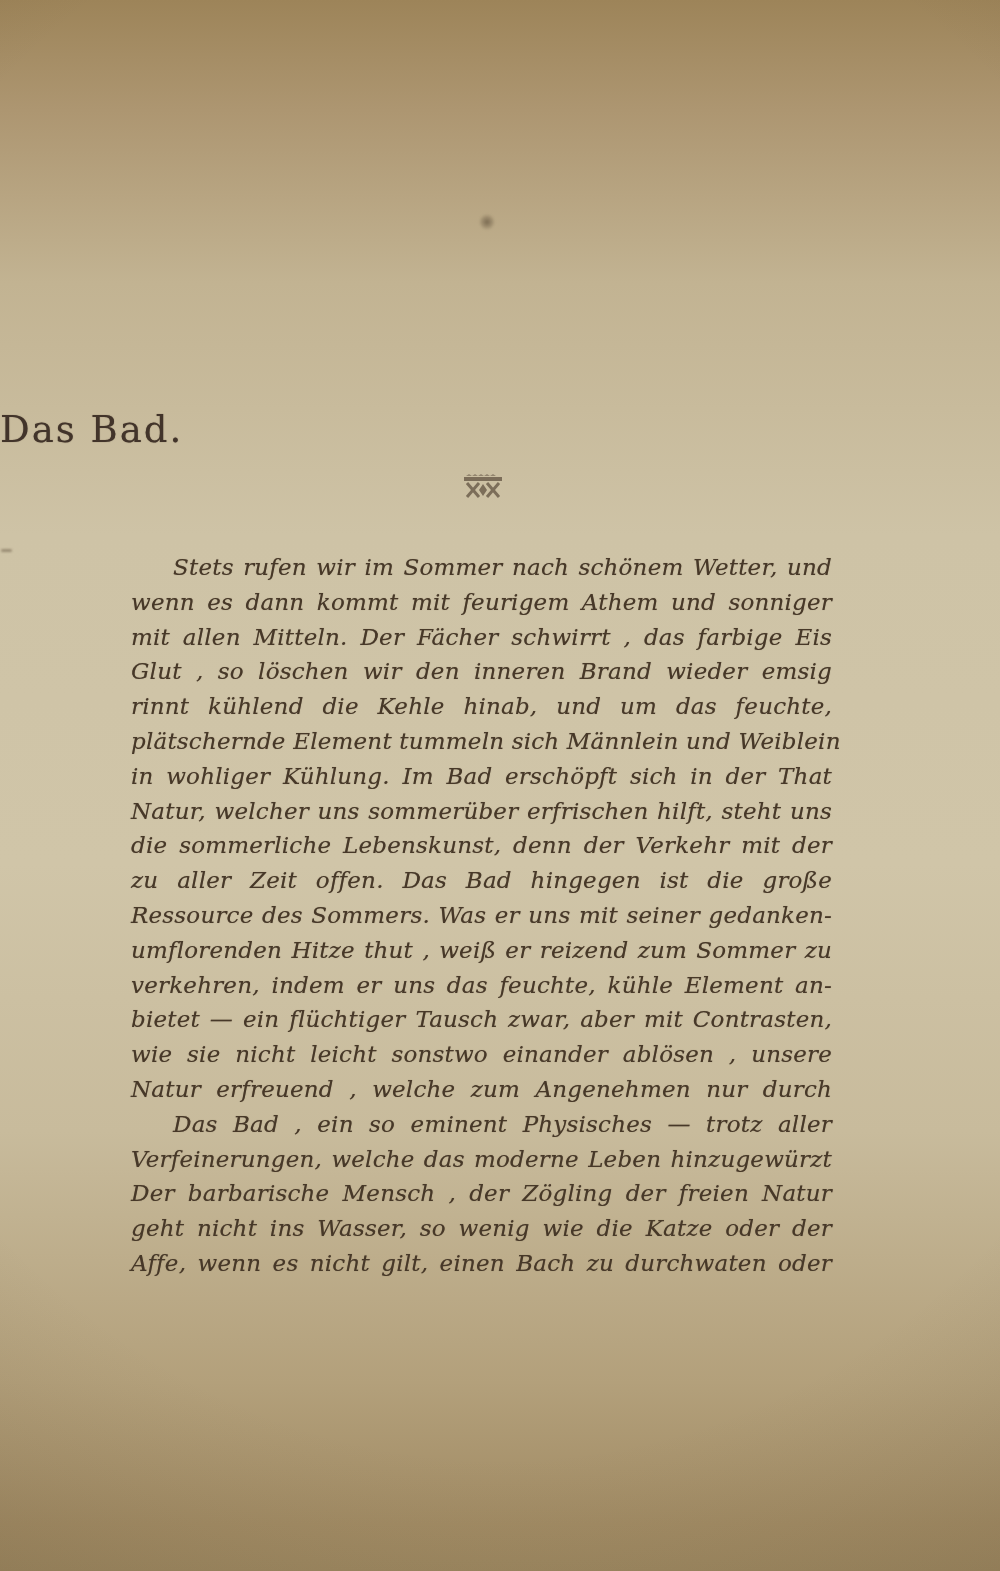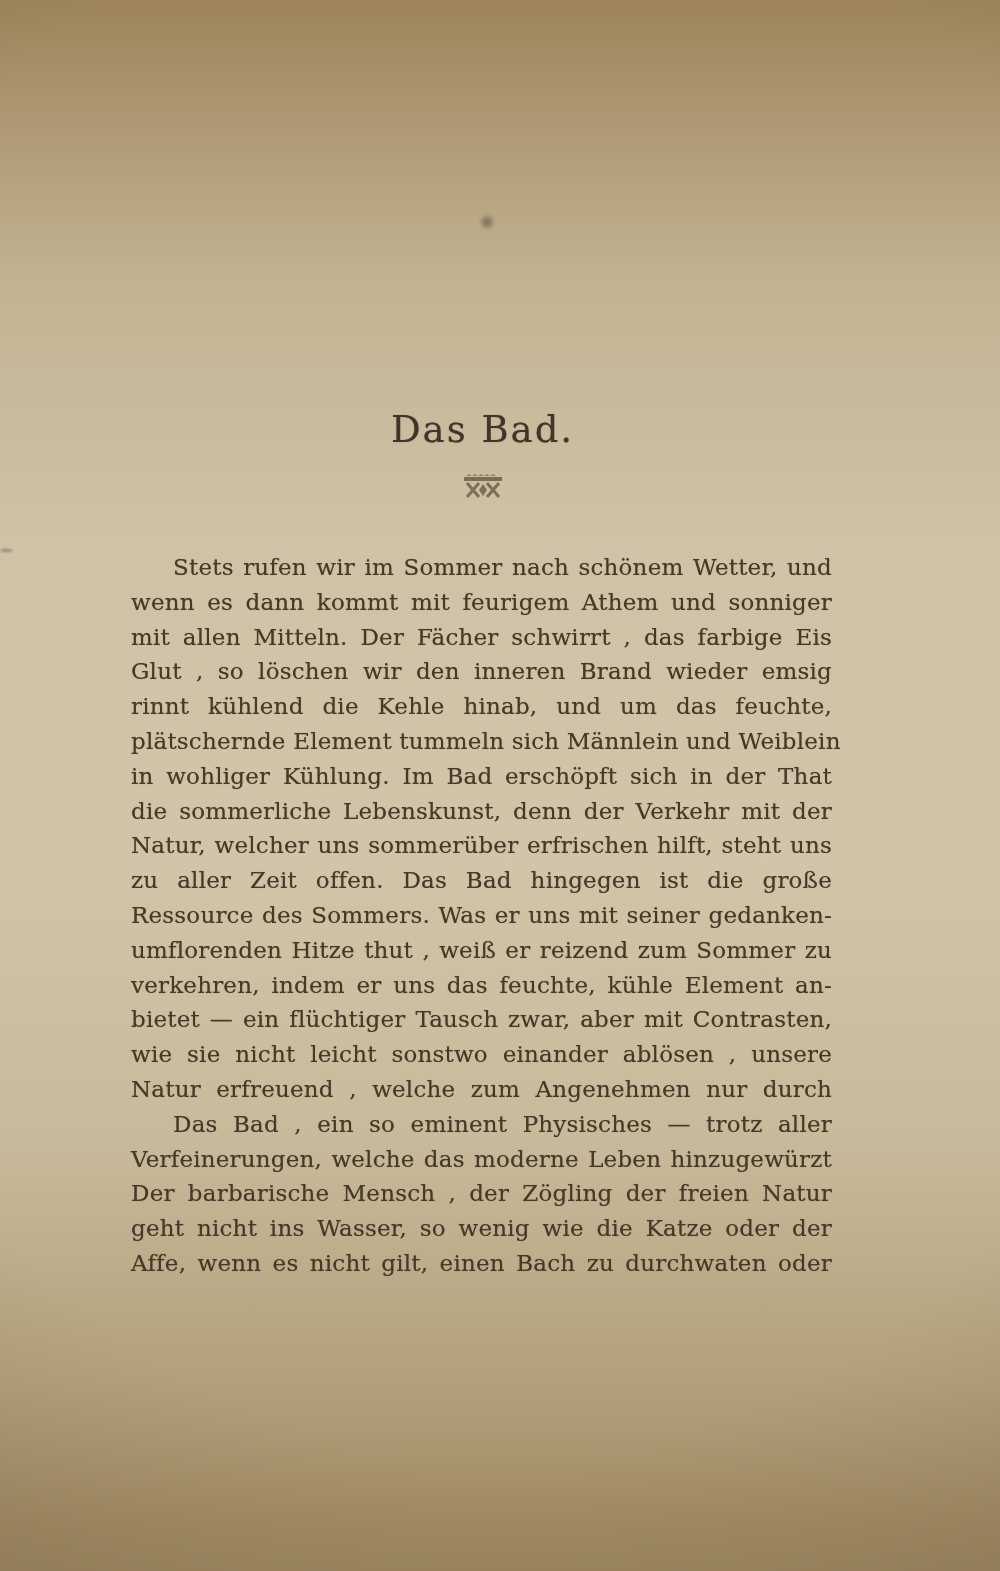--- a/index.html
+++ b/index.html
@@ -23,21 +23,21 @@
         var(--paper-mid) 55%,
         #c8bb9c 72%,
         #b3a07b 88%,
         #a18b64 97%,
         var(--paper-edge-bottom) 100%);
     color:var(--ink);
   }
   .page-title{
     position:absolute;
     top:408px; left:0; width:965px;
-    text-align:center;
+    text-align:left;
     font-size:37px;
     font-weight:normal;
     letter-spacing:2px;
     color:#42342a;
     text-shadow:0 0 1px rgba(62,48,34,0.55);
   }
   .ornament{
     position:absolute;
     top:474px; left:0; width:965px;
     text-align:center;
@@ -50,20 +50,21 @@
     font-size:23px;
     letter-spacing:0.2px;
     color:var(--ink);
     text-shadow:0 0 0.7px rgba(62,48,34,0.5);
   }
   .line{
     line-height:34.8px;
     text-align:justify;
     text-align-last:justify;
     white-space:nowrap;
+    font-style:italic;
   }
   .line.first{ text-indent:42px; }
   .line.para-end{ text-align-last:left; white-space:normal; }
   .ink-smudge{
     position:absolute;
     top:214px; left:479px;
     width:16px; height:16px;
     border-radius:50%;
     background:radial-gradient(circle at 50% 50%, rgba(70,56,40,0.55) 0%, rgba(80,65,45,0.25) 45%, rgba(0,0,0,0) 72%);
     filter:blur(1px);
@@ -101,22 +102,22 @@
 
 <div class="body-text">
   <div>
     <div class="line first">Stets rufen wir im Sommer nach schönem Wetter, und</div>
     <div class="line">wenn es dann kommt mit feurigem Athem und sonniger</div>
     <div class="line">mit allen Mitteln. Der Fächer schwirrt , das farbige Eis</div>
     <div class="line">Glut , so löschen wir den inneren Brand wieder emsig</div>
     <div class="line">rinnt kühlend die Kehle hinab, und um das feuchte,</div>
     <div class="line">plätschernde Element tummeln sich Männlein und Weiblein</div>
     <div class="line">in wohliger Kühlung. Im Bad erschöpft sich in der That</div>
+    <div class="line">Natur, welcher uns sommerüber erfrischen hilft, steht uns</div>
     <div class="line">die sommerliche Lebenskunst, denn der Verkehr mit der</div>
-    <div class="line">Natur, welcher uns sommerüber erfrischen hilft, steht uns</div>
     <div class="line">zu aller Zeit offen. Das Bad hingegen ist die große</div>
     <div class="line">Ressource des Sommers. Was er uns mit seiner gedanken-</div>
     <div class="line">umflorenden Hitze thut , weiß er reizend zum Sommer zu</div>
     <div class="line">verkehren, indem er uns das feuchte, kühle Element an-</div>
     <div class="line">bietet — ein flüchtiger Tausch zwar, aber mit Contrasten,</div>
     <div class="line">wie sie nicht leicht sonstwo einander ablösen , unsere</div>
     <div class="line">Natur erfreuend , welche zum Angenehmen nur durch</div>
   </div>
   <div>
     <div class="line first">Das Bad , ein so eminent Physisches — trotz aller</div>

